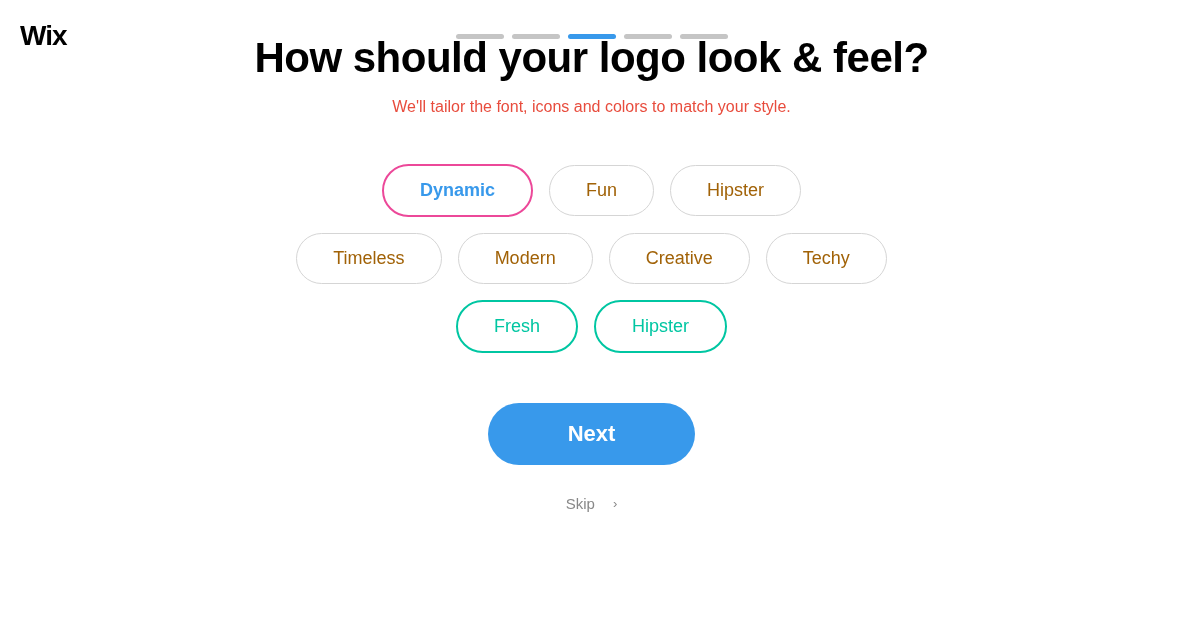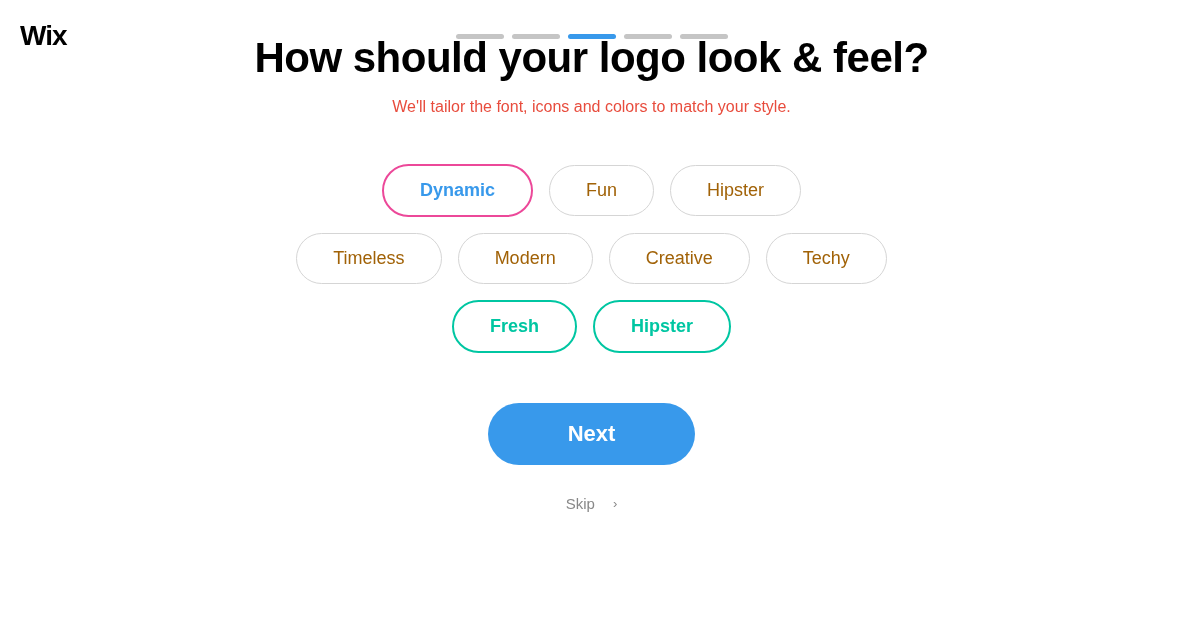--- a/index.html
+++ b/index.html
@@ -116,21 +116,21 @@
 
     .style-option.selected-blue {
       border: 2px solid #ec4899;
       color: #3899eb;
       font-weight: 600;
     }
 
     .style-option.selected-green {
       border: 2px solid #00c6a2;
       color: #00c6a2;
-      font-weight: 700;
+      font-weight: 400;
     }
 
     
     .next-button {
       background: #3899eb;
       color: #fff;
       border: none;
       border-radius: 50px;
       padding: 18px 80px;
       font-size: 22px;

